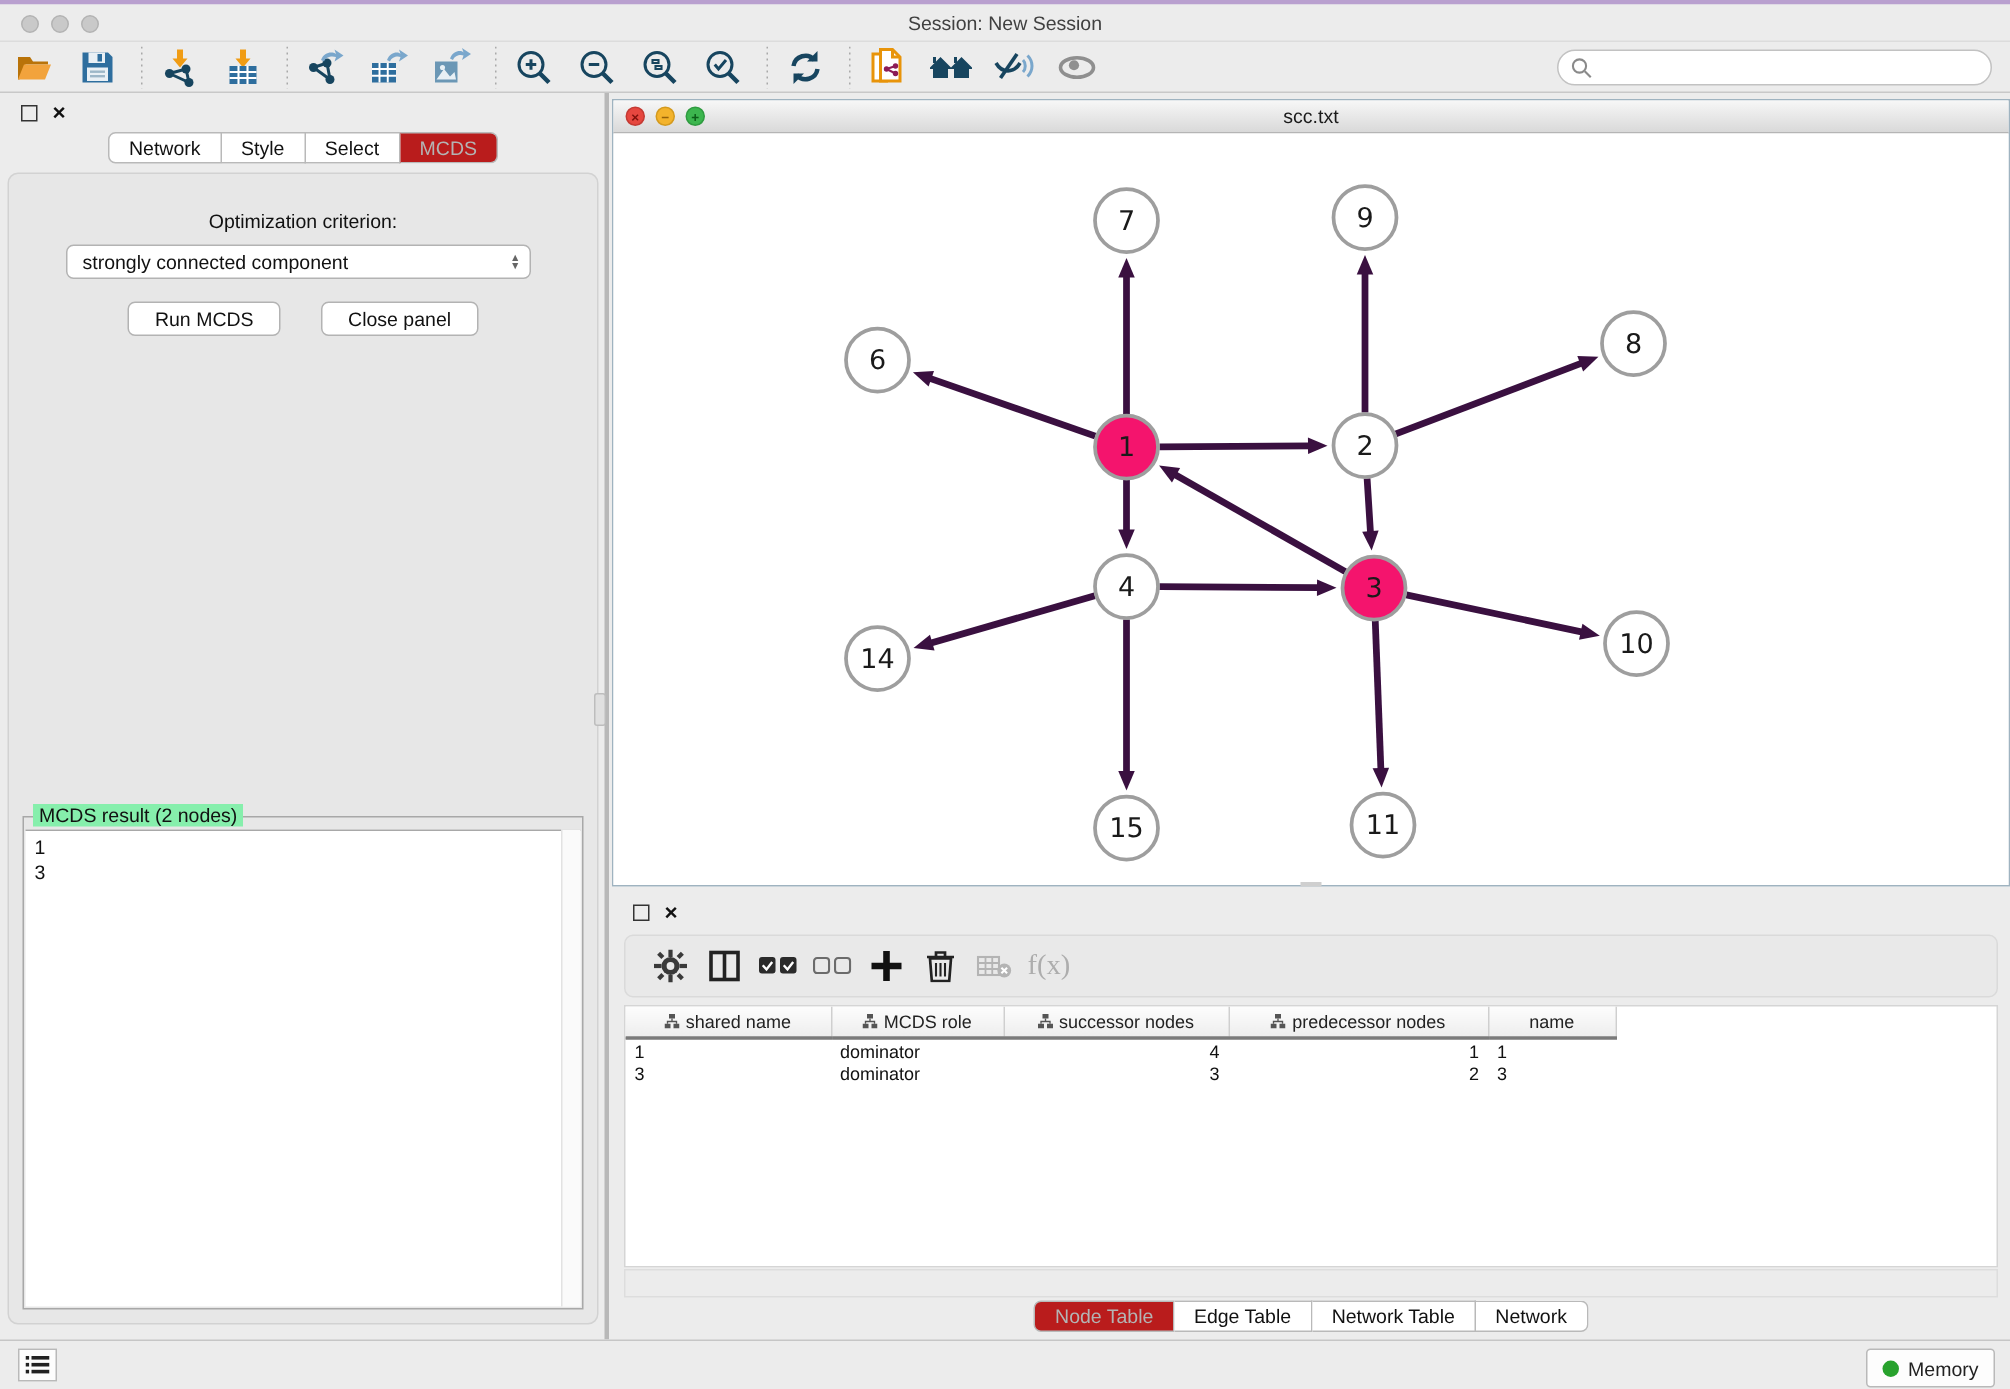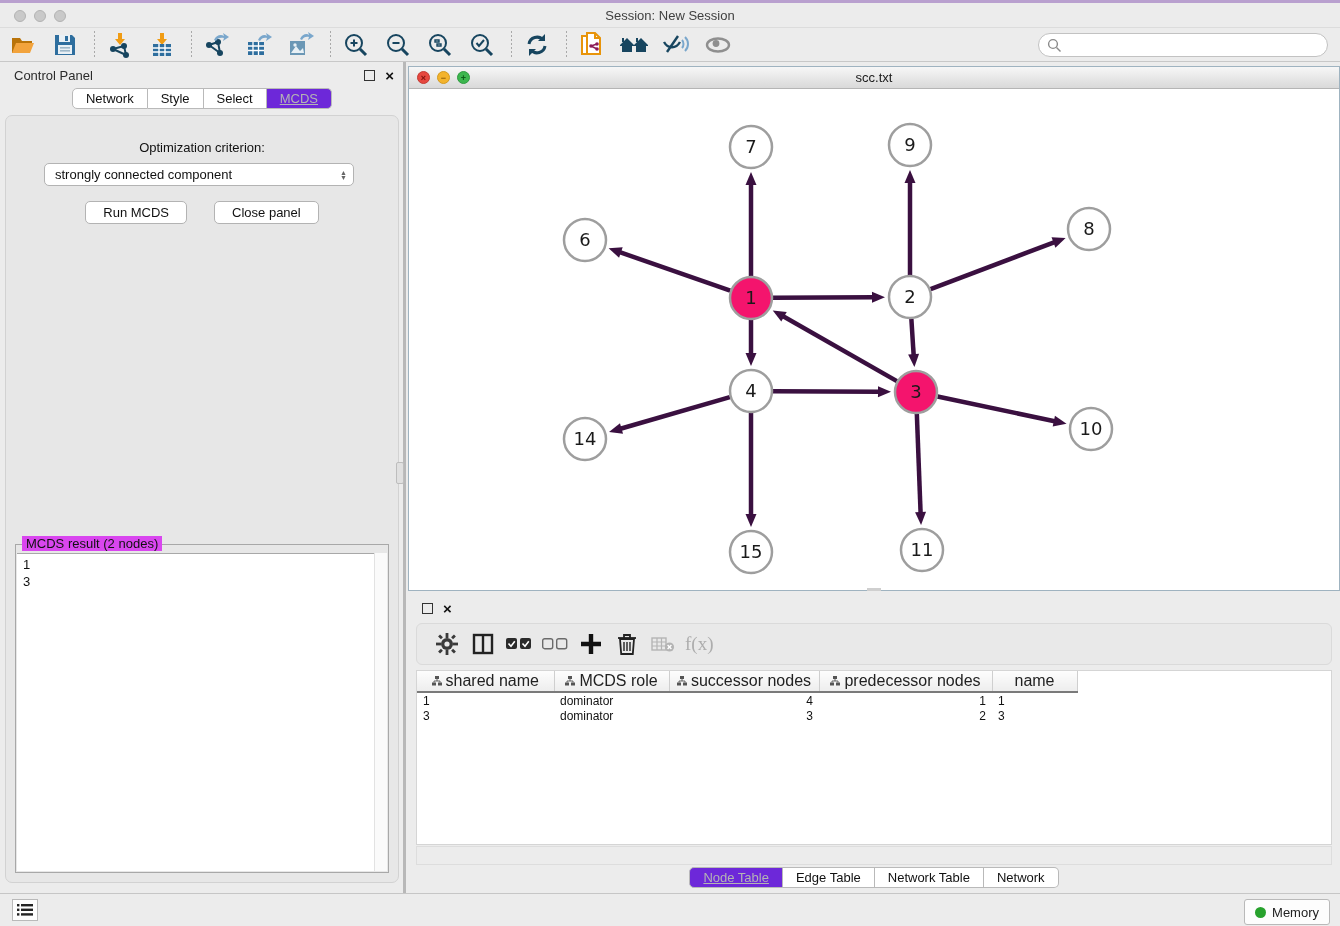--- a/index.html
+++ b/index.html
@@ -33,39 +33,39 @@
   .panel-header { height:26px; display:flex; align-items:center; padding:0 10px 0 14px; }
   .panel-header .ph-title { flex:1; color:#2b2b2b; }
   .ph-float { width:11px; height:11px; border:1.5px solid #333; margin-right:10px; cursor:pointer; }
   .ph-close { font-weight:bold; font-size:15px; color:#111; cursor:pointer; line-height:11px; }
 
   .tabs-row { display:flex; justify-content:center; height:21px; }
   .tab { border:1px solid #b9b9b9; border-left:none; background:#fff; padding:2px 13px;
     font-size:13px; color:#111; cursor:pointer; line-height:15px; }
   .tab:first-child { border-left:1px solid #b9b9b9; border-radius:5px 0 0 5px; }
   .tab:last-child { border-radius:0 5px 5px 0; }
-  .tab.selected { background:#6d28d9; color:#b4b4b4;text-decoration:underline; }
+  .tab.selected { background:#b91c1c; color:#b4b4b4; }
 
   #cp-body { position:absolute; left:5px; right:5px; top:53px; bottom:10px;
     background:#e7e7e7; border:1px solid #d2d2d2; border-radius:7px; }
   #opt-label { text-align:center; margin-top:24px; color:#111; }
   #criterion-select { position:absolute; left:38px; top:47px; width:310px; height:23px;
     background:#fff; border:1px solid #b3b3b3; border-radius:5px;
     display:flex; align-items:center; padding:0 6px 0 10px; cursor:pointer; }
   #criterion-select .sel-text { flex:1; color:#111; }
   .stepper { display:flex; flex-direction:column; align-items:center; line-height:5px; }
   .stepper span { font-size:7px; color:#666; }
   .cp-buttons { position:absolute; left:0; top:85px; width:100%;
     display:flex; justify-content:center; gap:27px; }
   .mac-btn { background:#fff; border:1px solid #b3b3b3; border-radius:5px;
     padding:3px 17px; font-size:13px; color:#111; cursor:pointer; }
 
   #mcds-result { position:absolute; left:9px; right:9px; top:428px; bottom:9px;
     border:1px solid #a8a8a8; }
-  #mcds-legend { position:absolute; top:-9px; left:6px; background:#d946ef;
+  #mcds-legend { position:absolute; top:-9px; left:6px; background:#86efac;
     padding:0 4px; color:#111; }
   #mcds-text-area { position:absolute; left:1px; right:1px; top:8px; bottom:1px;
     background:#fff; border-top:1px solid #a8a8a8; white-space:pre-line;
     padding:2px 6px; line-height:17px; color:#111; }
   #mcds-scroll { position:absolute; right:1px; top:8px; bottom:1px; width:13px;
     background:#fafafa; border-left:1px solid #e2e2e2; }
 
   
   #v-splitter { left:403px; top:62px; width:3px; height:831px; background:#b8b8b8; }
   #v-splitter-handle { left:396px; top:462px; width:8px; height:22px;
@@ -91,21 +91,21 @@
   #tp-toolbar { position:absolute; left:8px; right:8px; top:28px; height:42px;
     background:#e9e9e9; border:1px solid #dadada; border-radius:6px;
     display:flex; align-items:center; padding-left:12px; }
   .tpicon { width:36px; height:34px; display:flex; align-items:center; justify-content:center; }
   #fx-label { font-family:"Liberation Serif", serif; font-size:19px;
     color:#adadad; margin-left:4px; }
   #tp-table-wrap { position:absolute; left:8px; right:8px; top:75px; bottom:48px;
     background:#fff; border:1px solid #d5d5d5; overflow:hidden; }
   table { border-collapse:collapse; table-layout:fixed; }
   th { background:linear-gradient(#fdfdfd,#ededed); border-right:1px solid #cfcfcf;
-    border-bottom:2px solid #7a7a7a; font-weight:normal; font-size:16px; color:#222;
+    border-bottom:2px solid #7a7a7a; font-weight:normal; font-size:12px; color:#222;
     height:21px; padding:0 4px; }
   th .th-inner { display:flex; align-items:center; justify-content:center; gap:4px; }
   td { font-size:12px; color:#111; height:16px; padding:0 6px; }
   #tp-scroll-strip { position:absolute; left:8px; right:8px; bottom:28px; height:19px;
     background:#ececec; border:1px solid #dddddd; }
   #tp-tabs { position:absolute; left:0; bottom:5px; width:100%; }
 
   
   #statusbar { left:0; top:893px; width:1340px; height:33px; background:#ececec;
     border-top:1px solid #c6c6c6; }
@@ -265,21 +265,20 @@
       <svg width="15" height="15" viewBox="0 0 15 15">
           <circle cx="6" cy="6" r="4.4" fill="none" stroke="#8a8a8a" stroke-width="1.4"></circle>
           <path d="M9.5 9.5l4 4" stroke="#8a8a8a" stroke-width="1.4"></path>
         </svg>
       <span></span>
     </div>
   </div>
 
   <div id="control-panel" class="abs">
     <div class="panel-header">
-      <span class="ph-title">Control Panel</span>
       <span class="ph-float"></span>
       <span class="ph-close">×</span>
     </div>
     <div class="tabs-row">
         <span class="tab">Network</span>
         <span class="tab">Style</span>
         <span class="tab">Select</span>
         <span class="tab selected">MCDS</span>
       </div>
     <div id="cp-body">

